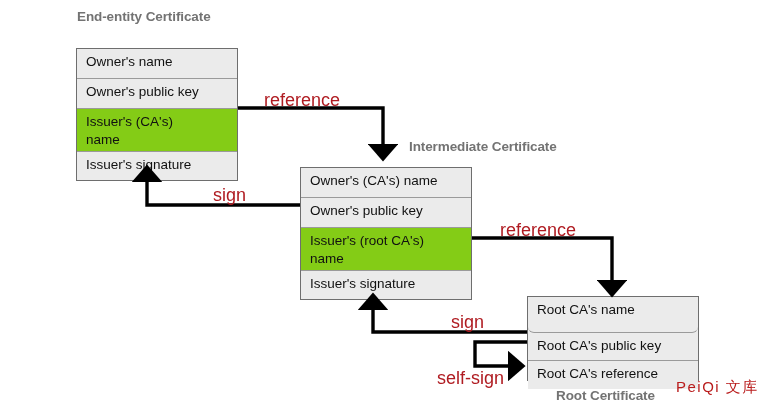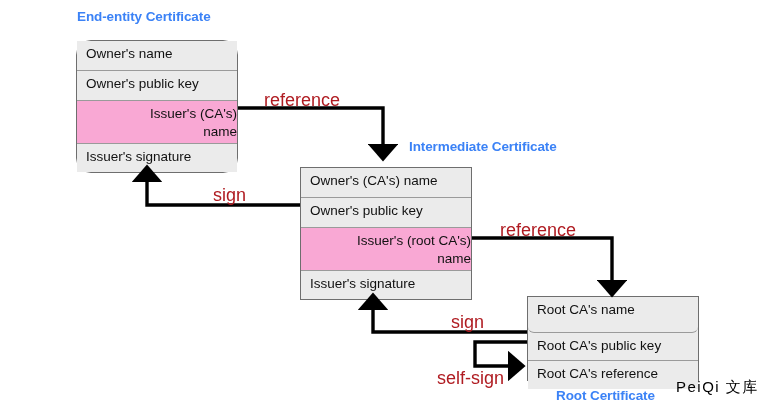--- a/index.html
+++ b/index.html
@@ -10,21 +10,21 @@
   #canvas {
     position: relative;
     width: 774px;
     height: 412px;
     background: #ffffff;
     font-family: "Liberation Sans", sans-serif;
     overflow: hidden;
   }
   .cert-title {
     position: absolute;
-    color: #3b82f6;
+    color: #737373;
     font-weight: bold;
     font-size: 13.5px;
     letter-spacing: -0.1px;
     white-space: nowrap;
   }
   .cert-box {
     position: absolute;
     border: 1px solid #6e6e6e;
     box-sizing: border-box;
     background: #ebebeb;
@@ -37,53 +37,52 @@
     font-size: 13.5px;
     color: #111111;
     padding: 4px 0 0 9px;
     line-height: 18px;
     white-space: pre-line;
   }
   .cert-row:last-child {
     border-bottom: none;
   }
   .cert-row.hl {
-    background: #f9a8d4;
-    text-align: right;
+    background: #84cc16;
   }
   .edge-label {
     position: absolute;
     color: #b01c22;
     font-size: 18px;
     white-space: nowrap;
   }
   svg.arrows {
     position: absolute;
     left: 0;
     top: 0;
     width: 774px;
     height: 412px;
     pointer-events: none;
   }
   .watermark {
     position: absolute;
-    color: #000000;
+    color: #b91c1c;
     font-size: 15px;
     letter-spacing: 1.5px;
     white-space: nowrap;
   }
 </style>
 </head>
 <body>
 
 <div id="canvas">
 
   <div class="cert-title" style="left:77px; top:9px;">End-entity Certificate</div>
 
-  <div class="cert-box" style="left:76px; top:40px; width:162px; height:133px;border-radius:15px;">
+  <div class="cert-box" style="left:76px; top:48px; width:162px; height:133px;">
     <div class="cert-row" style="height:30px;">Owner's name</div>
     <div class="cert-row" style="height:30px;">Owner's public key</div>
     <div class="cert-row hl" style="height:43px;">Issuer's (CA's)
 name</div>
     <div class="cert-row" style="height:28px;">Issuer's signature</div>
   </div>
 
   <div class="cert-title" style="left:409px; top:139px;">Intermediate Certificate</div>
 
   <div class="cert-box" style="left:300px; top:160px; width:172px; height:133px;margin-top:7px;">

